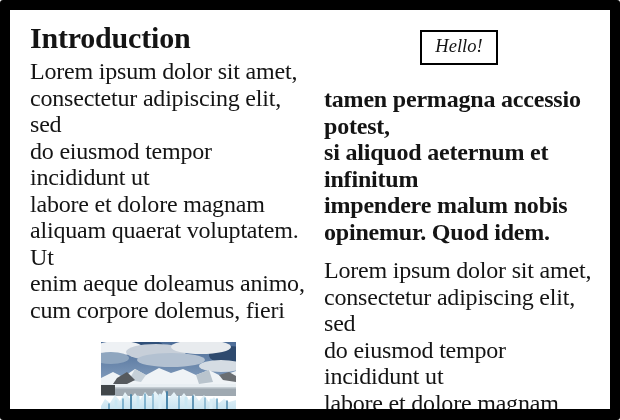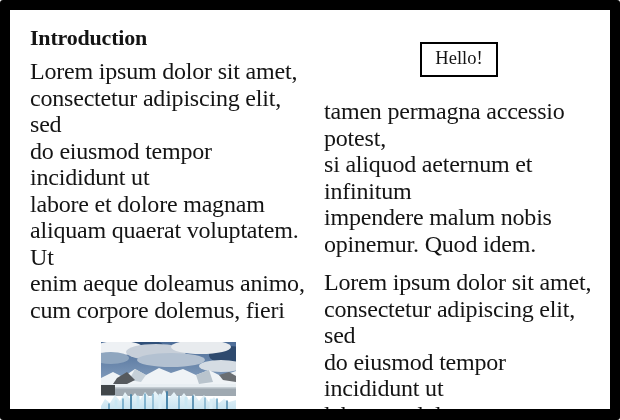--- a/index.html
+++ b/index.html
@@ -21,21 +21,21 @@
     padding: 12px 16px 0 20px;
     display: flex;
     gap: 17px;
     overflow: hidden;
   }
   .col-left  { width: 277px; flex: none; }
   .col-right { width: 270px; flex: none; }
 
   .heading {
     margin: 0 0 5px 0;
-    font-size: 22px;
+    font-size: 30px;
     line-height: 31px;
     font-weight: 700;
     letter-spacing: -0.2px;
   }
   .body-par {
     margin: 0;
     font-size: 24px;
     line-height: 26.5px;
     white-space: pre-line;
     letter-spacing: -0.2px;
@@ -43,32 +43,32 @@
 
   figure { margin: 0; text-align: center; }
   .fig-left { margin-top: 19px; }
   .glacier-svg { display: inline-block; vertical-align: top; }
   .caption {
     margin-top: 6px;
     font-size: 18.5px;
     line-height: 24px;
   }
 
-  .fig-right { margin-top: 20px; }
+  .fig-right { margin-top: 8px; font-style: italic; }
   .hello-box {
     display: inline-block;
     border: 2px solid #000000;
     background: #ffffff;
     padding: 3px 13px 5px 13px;
     font-size: 18.5px;
     line-height: 23px;
   }
   .cap-right { margin-top: 11px; }
 
-  .par-1 { margin-top: 21px; }
+  .par-1 { margin-top: 21px; font-weight: bold; }
   .par-2 { margin-top: 12px; }
 </style>
 </head>
 <body>
 
 <div class="frame">
   <div class="page">
 
     <div class="col-left">
       <h1 class="heading">Introduction</h1>

